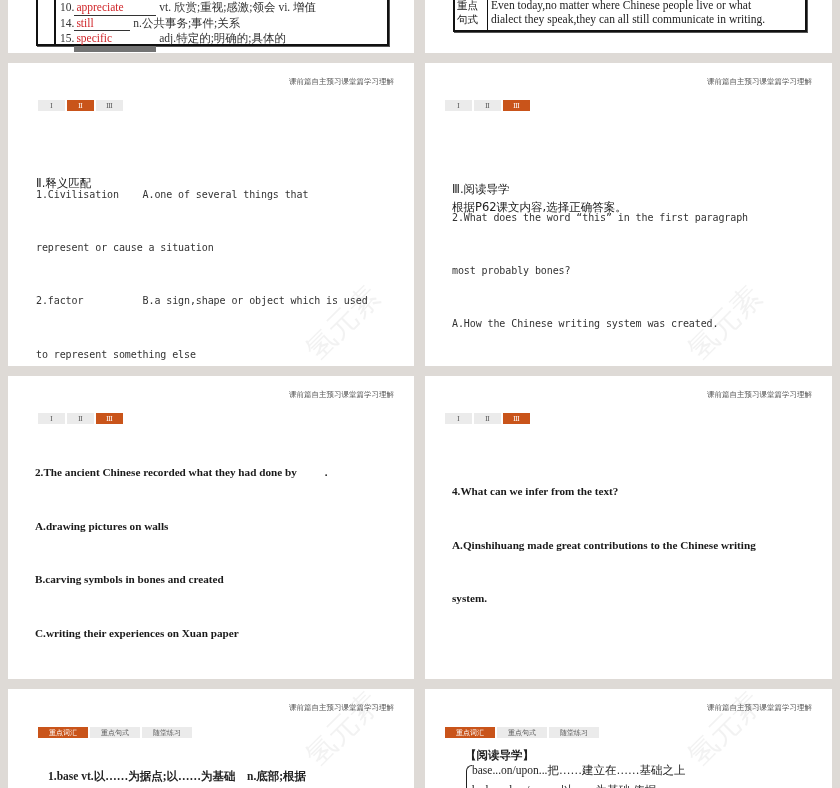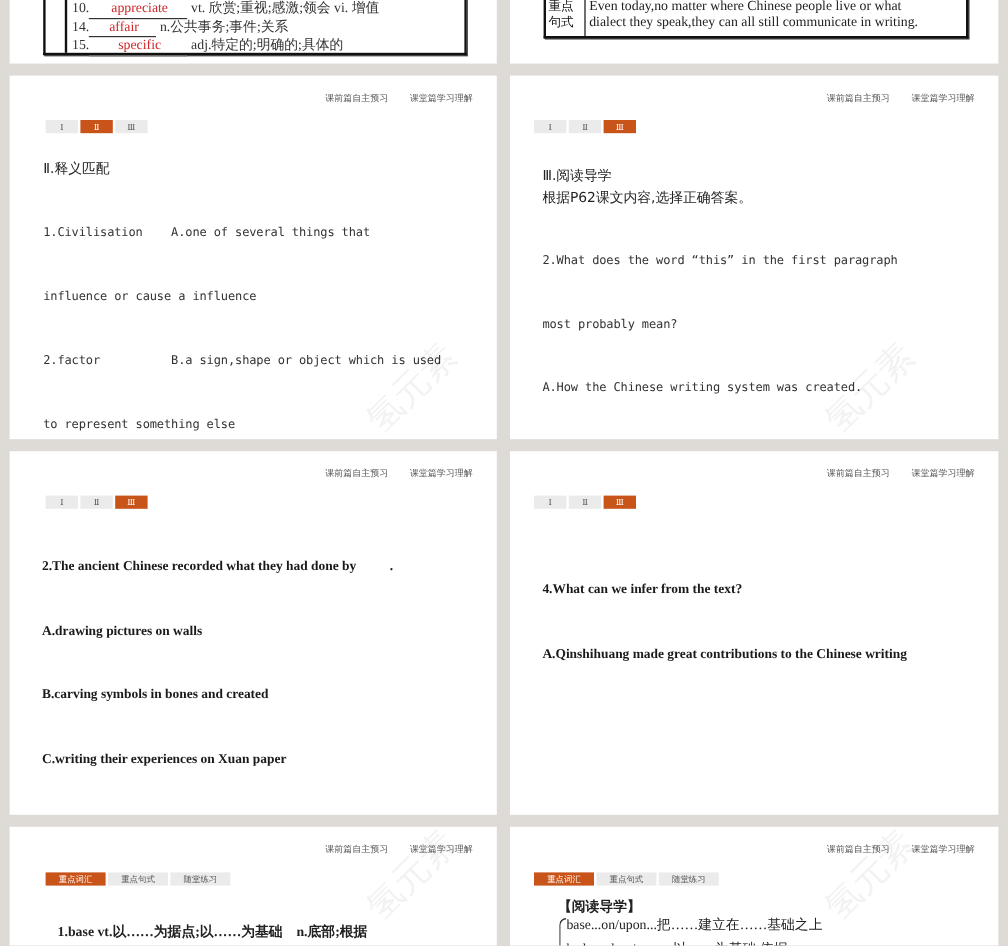--- a/index.html
+++ b/index.html
@@ -7,60 +7,60 @@
     width:840px; height:788px; overflow:hidden; position:relative;
     background:#dedad6;
     font-family:"Liberation Serif", "DejaVu Serif", serif;
     color:#222;
   }
   .slide {
     position:absolute; background:#fff; overflow:hidden;
   }
   .nav {
     position:absolute; top:14px; right:20px; font-size:7.5px; color:#555;
-    font-family:Liberation Mono, monospace; display:flex; gap:18px;justify-content:flex-end;
+    font-family:Liberation Mono, monospace; display:flex; justify-content:flex-end;
   }
   .nav span { cursor:pointer; }
   .tabs { position:absolute; left:30px; display:flex; gap:2px; }
   .tab {
     height:11px; background:#ebebeb; color:#555; font-size:7px;
     display:flex; align-items:center; justify-content:center;
     font-family:"DejaVu Serif", serif; cursor:pointer;
   }
   .tab.active { background:#c9541a; color:#fff; }
   .tabs.roman .tab { width:27px; }
   .tabs.cn .tab { width:50px; font-family:"DejaVu Sans", sans-serif; font-size:7px; }
   .mono { font-family:"DejaVu Sans Mono", "Liberation Mono", monospace; font-size:10px; line-height:17.8px; color:#333; letter-spacing:-0.1px; }
   .bold-serif { font-family:"Liberation Serif", serif; font-weight:bold; font-size:11.2px; line-height:17.9px; color:#1a1a1a; }
-  .red { color:#d0262a;text-align:center; }
-  .heading-cn { font-family:"DejaVu Sans", sans-serif; font-size:11.5px; color:#222; }
+  .red { color:#d0262a; }
+  .heading-cn { font-family:"DejaVu Sans", sans-serif; font-size:11.5px; color:#222;margin-top:43px; }
   .watermark {
     position:absolute; font-size:30px; color:rgba(0,0,0,0.05);
     transform:rotate(-45deg); font-family:"DejaVu Sans", sans-serif; pointer-events:none;
   }
   .block { position:absolute; }
   .line { white-space:nowrap; }
 </style>
 </head>
 <body>
 
 <div class="slide" style="left:8px;top:0;width:406px;height:53px;">
   <div style="position:absolute;left:28px;top:-4px;width:349px;height:48px;border:2px solid #111;border-top:none;box-shadow:1px 1px 0 #555;">
     <div style="position:absolute;left:16px;top:0;width:2px;height:48px;background:#111;"></div>
     <div class="block" style="left:22px;top:4px;font-size:11.5px;line-height:14.5px;font-family:'Liberation Serif',serif;color:#333;">
       <div class="line">
         <span>10.</span><span class="red" style="display:inline-block;width:80px;border-bottom:1px solid #333;padding-left:2px;">appreciate</span>
         <span style="font-style:normal;">vt. 欣赏;重视;感激;领会    vi. 增值</span>
       </div>
       <div class="line">
-        <span>14.</span><span class="red" style="display:inline-block;width:54px;border-bottom:1px solid #333;padding-left:2px;">affair</span>
+        <span>14.</span><span class="red" style="display:inline-block;width:54px;border-bottom:1px solid #333;padding-left:2px;">still</span>
         <span>n.公共事务;事件;关系</span>
       </div>
       <div class="line">
-        <span>15.</span><span class="red" style="display:inline-block;width:80px;border-bottom:1px solid #737373;padding-left:2px;">specific</span>
+        <span>15.</span><span class="red" style="display:inline-block;width:80px;border-bottom:6px solid #737373;padding-left:2px;">specific</span>
         <span>adj.特定的;明确的;具体的</span>
       </div>
     </div>
   </div>
 </div>
 
 <div class="slide" style="left:425px;top:0;width:407px;height:53px;">
   <div style="position:absolute;left:28px;top:-4px;width:350px;height:34px;border:2px solid #111;border-top:none;box-shadow:1px 1px 0 #555;">
     <div style="position:absolute;left:2px;top:2px;width:28px;font-family:'DejaVu Sans',sans-serif;font-size:10.5px;line-height:14px;color:#111;">
       <div>重点</div>
@@ -80,21 +80,21 @@
     <span>课堂篇学习理解</span>
   </div>
   <div class="tabs roman" style="top:37px;">
     <div class="tab">Ⅰ</div>
     <div class="tab active">Ⅱ</div>
     <div class="tab">Ⅲ</div>
   </div>
   <div class="block heading-cn" style="left:28px;top:70px;">Ⅱ.释义匹配</div>
   <div class="block mono" style="left:28px;top:87px;white-space:pre;">
     <div>1.Civilisation    A.one of several things that</div>
-    <div>influence or cause a influence</div>
+    <div>represent or cause a situation</div>
     <div>2.factor          B.a sign,shape or object which is used</div>
     <div>to represent something else</div>
     
     
     
     
     
     
     
   </div>
@@ -108,21 +108,21 @@
   </div>
   <div class="tabs roman" style="top:37px;left:20px;">
     <div class="tab">Ⅰ</div>
     <div class="tab">Ⅱ</div>
     <div class="tab active">Ⅲ</div>
   </div>
   <div class="block heading-cn" style="left:27px;top:76px;">Ⅲ.阅读导学</div>
   <div class="block heading-cn" style="left:27px;top:94px;">根据P62课文内容,选择正确答案。</div>
   <div class="block mono" style="left:27px;top:110px;white-space:pre;">
     <div>2.What does the word “this” in the first paragraph</div>
-    <div>most probably mean?</div>
+    <div>most probably bones?</div>
     <div>A.How the Chinese writing system was created.</div>
     
     
     
     
   </div>
   <div class="watermark" style="left:255px;top:240px;">氢元素</div>
 </div>
 
 <div class="slide" style="left:8px;top:376px;width:406px;height:303px;">
@@ -158,20 +158,21 @@
     <span>课堂篇学习理解</span>
   </div>
   <div class="tabs roman" style="top:37px;left:20px;">
     <div class="tab">Ⅰ</div>
     <div class="tab">Ⅱ</div>
     <div class="tab active">Ⅲ</div>
   </div>
   <div class="block bold-serif" style="left:27px;top:71px;white-space:pre;">
     <div>4.What can we infer from the text?</div>
     <div>A.Qinshihuang made great contributions to the Chinese writing</div>
+    <div>system.</div>
     
     
     
     
     
   </div>
 </div>
 
 <div class="slide" style="left:8px;top:689px;width:406px;height:110px;">
   <div class="nav">

